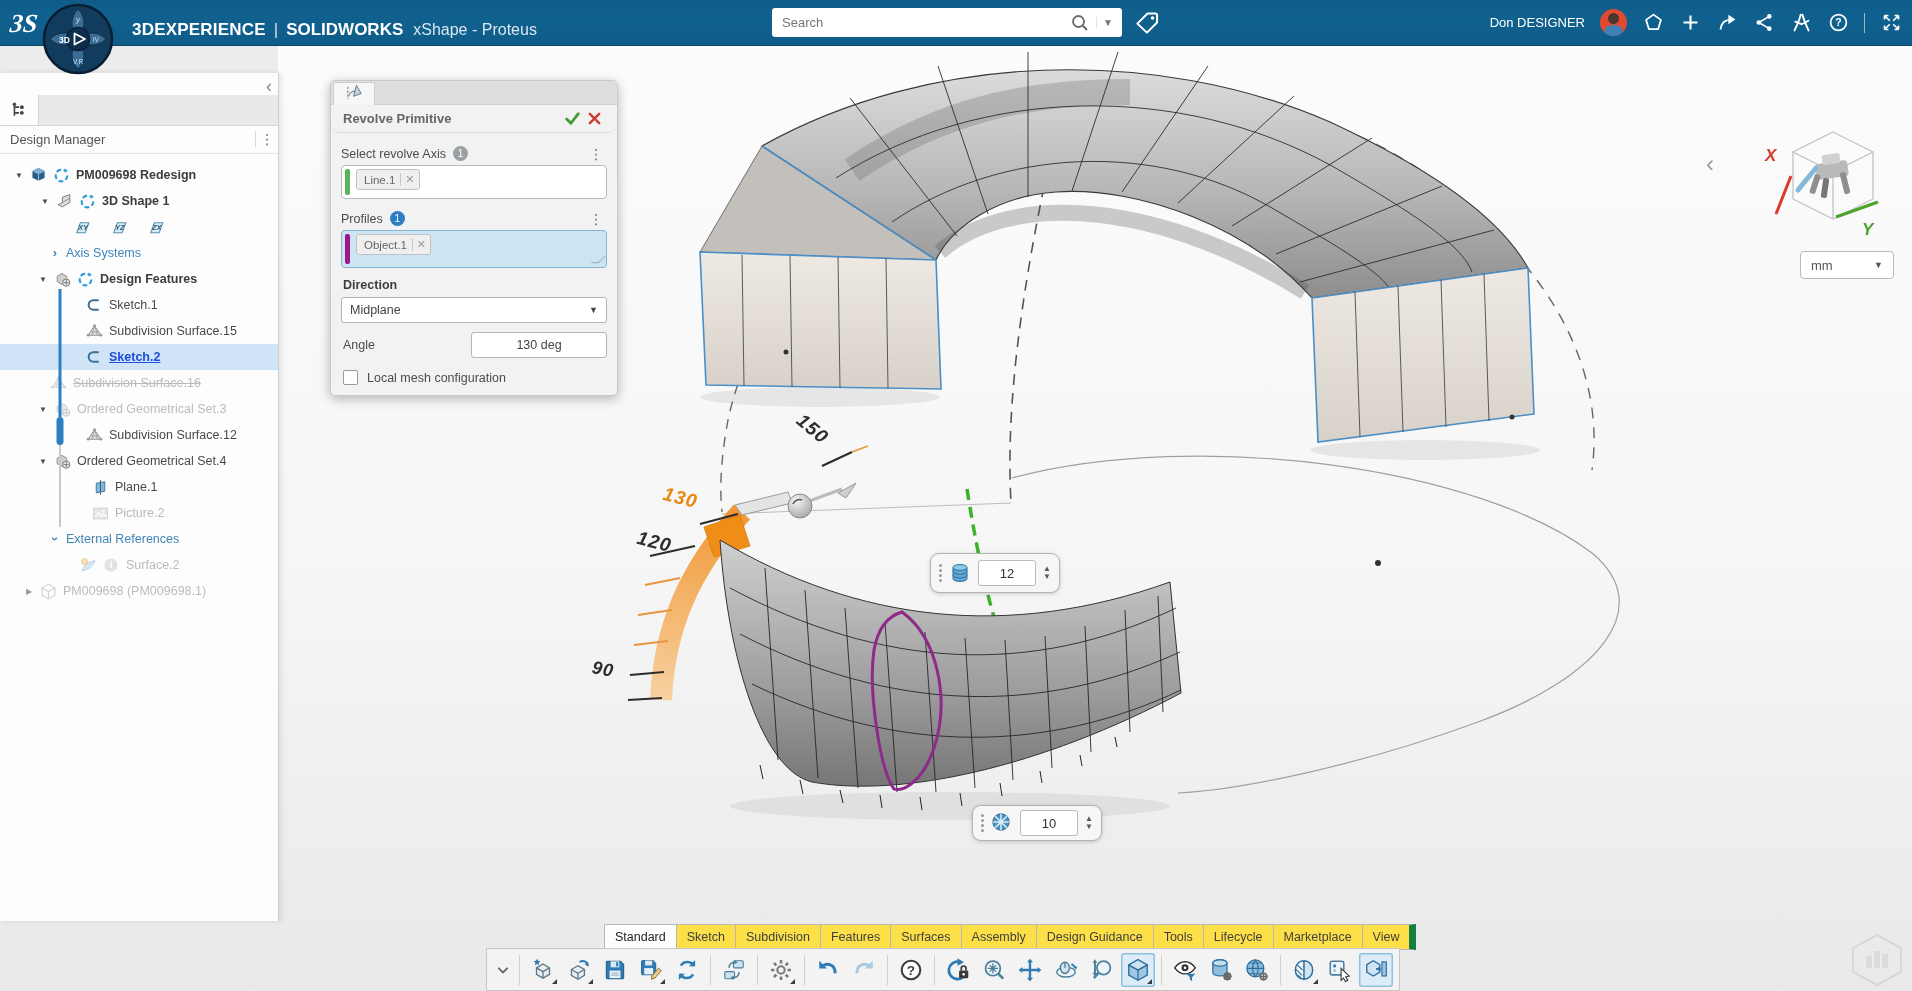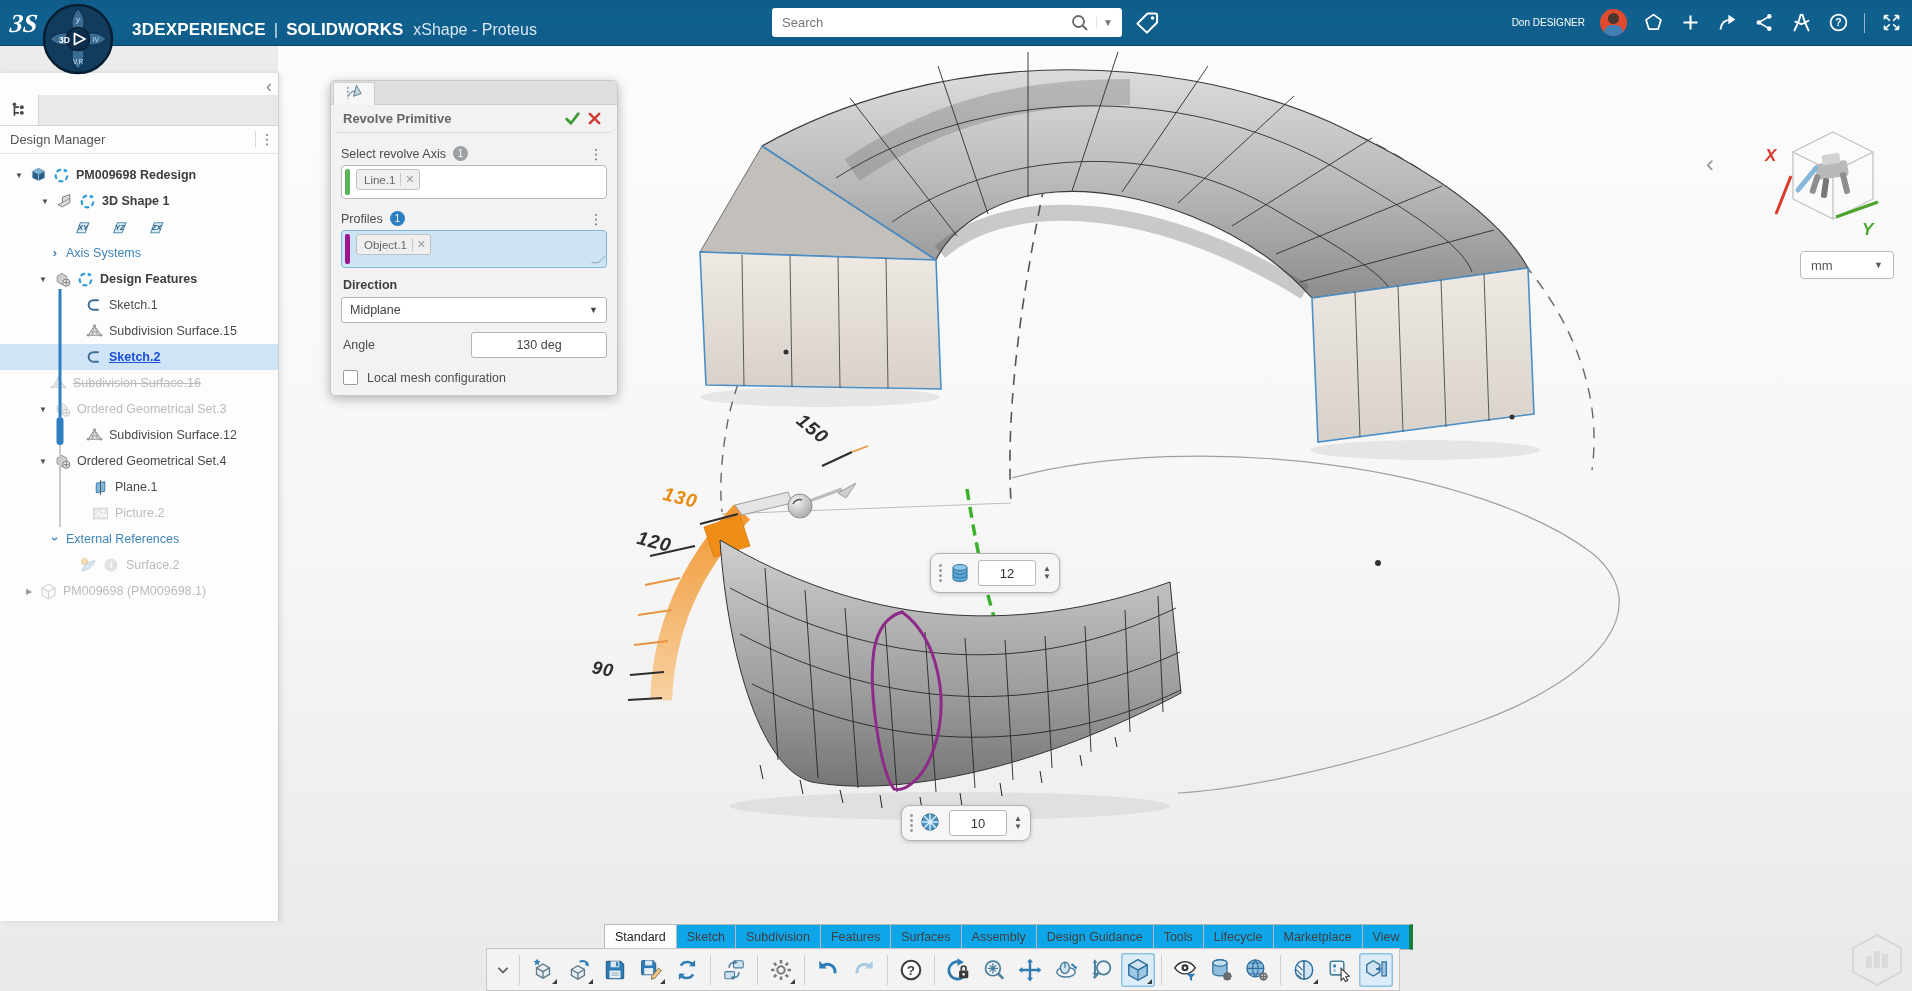--- a/index.html
+++ b/index.html
@@ -11,21 +11,21 @@
   .maintitle .brand{color:#fff;font-weight:bold;font-size:17px;letter-spacing:.2px;}
   .maintitle .pipe{color:#cfe1ee;font-size:17px;font-weight:300;}
   .maintitle .prod{color:#fff;font-weight:bold;font-size:17px;}
   .maintitle .ws{color:#d9e7f2;font-size:16px;margin-left:2px;}
   .search{position:absolute;left:772px;top:8px;width:350px;height:29px;background:#fff;border-radius:3px;display:flex;align-items:center;}
   .search input{flex:1;border:none;outline:none;background:transparent;font-size:13px;color:#555;padding:0 10px;font-family:"Liberation Sans",sans-serif;}
   .search .sic{width:20px;height:20px;margin-right:6px;cursor:pointer;}
   .search .scar{color:#777;font-size:10px;padding:0 9px 0 6px;border-left:1px solid #e2e2e2;cursor:pointer;}
   .tagic{position:absolute;left:1134px;top:9px;cursor:pointer;}
   .uright{position:absolute;right:10px;top:0;height:45px;display:flex;align-items:center;gap:15px;z-index:21;}
-  .uname{color:#fff;font-size:10px;cursor:pointer;padding-left:20px;}
+  .uname{color:#fff;font-size:13px;cursor:pointer;padding-left:20px;}
   .avatar{width:27px;height:27px;border-radius:50%;background:#e04a31;position:relative;overflow:hidden;cursor:pointer;display:inline-block;}
   .avatar .hd{position:absolute;left:8px;top:4px;width:11px;height:11px;border-radius:50%;background:#4d362b;}
   .avatar .bd{position:absolute;left:4px;top:16px;width:19px;height:12px;border-radius:8px 8px 0 0;background:#3f80b5;}
   .tbi{width:22px;height:22px;display:inline-flex;align-items:center;justify-content:center;cursor:pointer;}
   .tbsep{width:1px;height:20px;background:rgba(255,255,255,.55);}
   .compass{position:absolute;left:42px;top:1px;z-index:30;cursor:pointer;}
   
   .viewport{position:absolute;left:0;top:45px;width:1912px;height:946px;background:linear-gradient(180deg,#fcfcfc 0%,#f6f6f6 55%,#e9e9e9 100%);z-index:1;}
   .scene{position:absolute;left:0;top:0;z-index:2;}
   .dial{position:absolute;z-index:3;font-style:italic;font-weight:bold;color:#2d2d2d;font-size:19px;letter-spacing:1px;}
@@ -97,22 +97,22 @@
   .ddown .sp{flex:1;}
   .ddown .car{font-size:9px;color:#444;}
   .angrow{display:flex;align-items:center;margin-top:9px;}
   .angrow .lt{font-size:12.5px;color:#4c4c4c;flex:1;padding-left:2px;}
   .angrow input{width:130px;height:22px;border:1px solid #b5b5b5;border-radius:3px;font-size:12.5px;color:#444;text-align:center;background:#fff;outline:none;font-family:"Liberation Sans",sans-serif;}
   .cbrow{display:flex;align-items:center;gap:9px;margin-top:12px;padding-left:2px;}
   .cbrow .cb{width:13px;height:13px;border:1px solid #9a9a9a;border-radius:2px;background:#fff;cursor:pointer;}
   .cbrow .lt{font-size:12.5px;color:#4c4c4c;}
   
   .tabsbar{position:absolute;left:604px;top:924px;height:25px;display:flex;z-index:7;}
-  .tab{height:24px;display:flex;align-items:center;padding:0 10px;font-size:12.5px;color:#3f3f3f;background:#0ea5e9;border:1px solid #b8b8b8;border-right:none;cursor:pointer;white-space:nowrap;}
-  .tab:last-child{border-right:4px solid #15803d;}
+  .tab{height:24px;display:flex;align-items:center;padding:0 10px;font-size:12.5px;color:#3f3f3f;background:#fde047;border:1px solid #b8b8b8;border-right:none;cursor:pointer;white-space:nowrap;}
+  .tab:last-child{border-right:7px solid #15803d;}
   .tab.active{background:#fdfdfd;border-bottom-color:#fdfdfd;color:#222;}
   .toolbar{position:absolute;left:486px;top:948px;height:41px;background:#f3f3f3;border:1px solid #c6c6c6;display:flex;align-items:center;padding:0 6px;gap:2px;z-index:7;}
   .tool{width:34px;height:34px;display:flex;align-items:center;justify-content:center;border-radius:3px;cursor:pointer;position:relative;}
   .tool svg{width:26px;height:26px;}
   .tool.sel{background:#dcecf8;box-shadow:inset 0 0 0 1.5px #8fc0e0;}
   .tool.menu::after{content:"";position:absolute;right:3px;bottom:3px;border-left:5px solid transparent;border-bottom:5px solid #3c3c3c;}
   .tsep{width:1px;height:30px;background:#d0d0d0;margin:0 4px;flex:none;}
   .ovf{width:20px;height:34px;display:flex;align-items:center;justify-content:center;cursor:pointer;}
 </style>
 </head>
@@ -289,21 +289,21 @@
         <path d="M4 5.5v11c0 1.7 3.1 3 7 3s7-1.3 7-3v-11" fill="#5fa8d3" stroke="#2d6f9e"></path>
         <path d="M4 9.2c0 1.7 3.1 3 7 3s7-1.3 7-3M4 12.9c0 1.7 3.1 3 7 3s7-1.3 7-3" fill="none" stroke="#2d6f9e"></path>
         <ellipse cx="11" cy="5.5" rx="7" ry="3" fill="#8ec6e8" stroke="#2d6f9e"></ellipse>
       </svg></span>
   <input value="12" style="">
   <span class="spin">
       <span>▲</span>
       <span>▼</span>
     </span>
 </div>
-<div class="vbox" style="left:901px;top:805px;height:34px;">
+<div class="vbox" style="left:972px;top:805px;height:34px;">
   <span class="grip">
       <i></i>
       <i></i>
       <i></i>
       <i></i>
     </span>
   <span class="vic" id="vic1"><svg viewBox="0 0 22 22" width="20" height="20">
         <circle cx="11" cy="11" r="9" fill="#4c93c3" stroke="#225e88"></circle>
         <g stroke="#d9ecf8" stroke-width="1.7">
           <path d="M11 2v18M2 11h18M4.6 4.6l12.8 12.8M17.4 4.6L4.6 17.4"></path>

